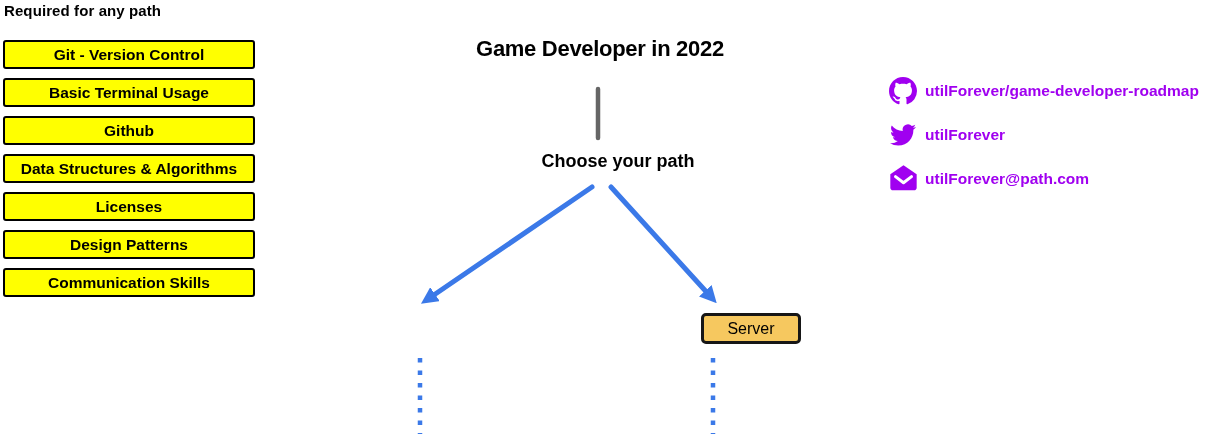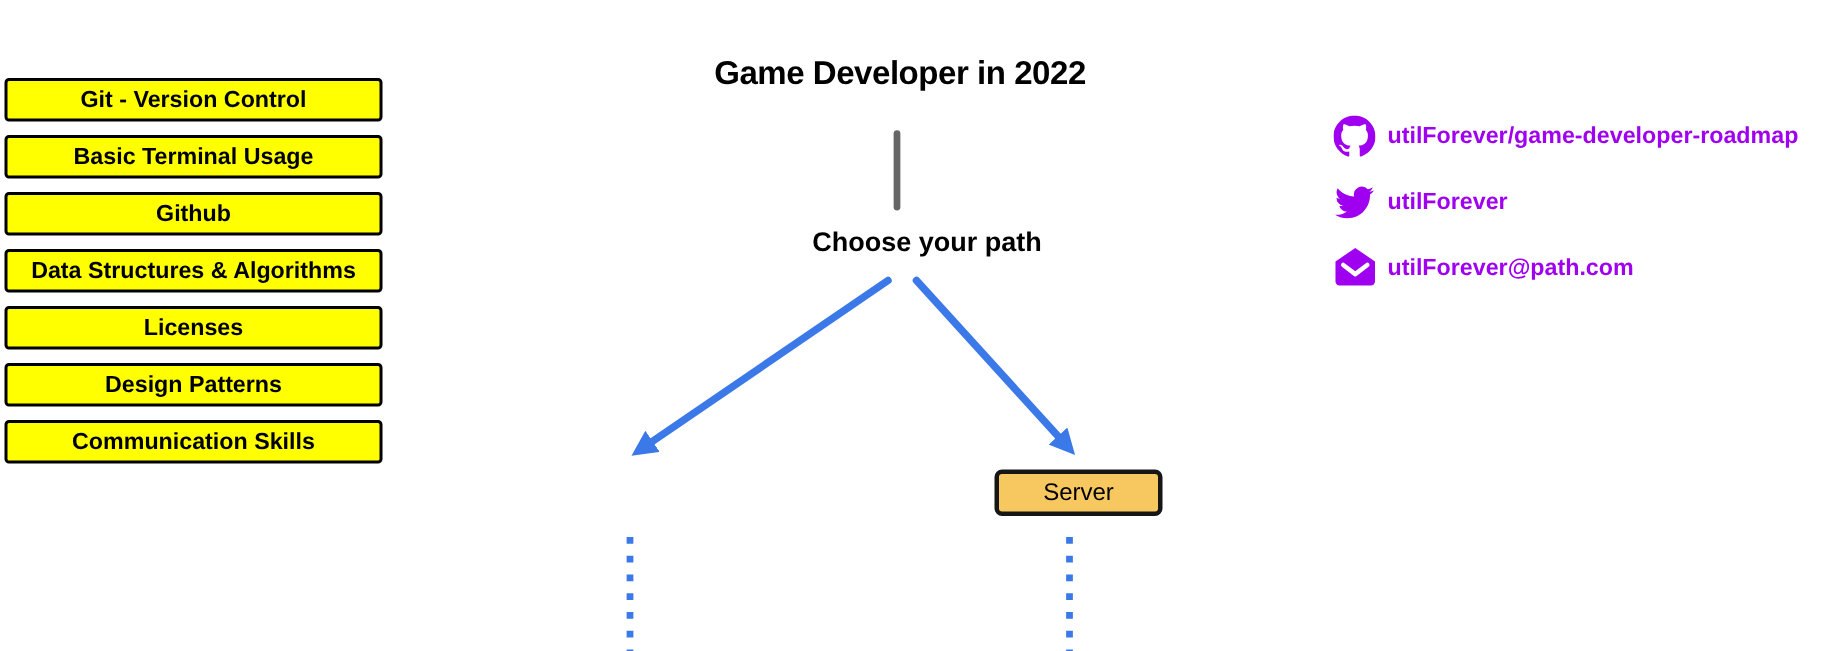--- a/index.html
+++ b/index.html
@@ -20,21 +20,20 @@
     font-size: 15px;
     font-weight: 800;
     letter-spacing: 0.1px;
   }
   .req-list {
     position: absolute;
     left: 3px; top: 40px;
     display: flex;
     flex-direction: column;
     gap: 9px;
-    margin-top: 12px;
   }
   .req-box {
     box-sizing: border-box;
     width: 252px;
     height: 29px;
     background: var(--yellow, #ffff00);
     border: 2px solid var(--ink, #000);
     border-radius: 3px;
     display: flex;
     align-items: center;
@@ -79,21 +78,21 @@
     background: var(--node-tan, #f6c85f);
     border: 3px solid #161616;
     border-radius: 5px;
     display: flex;
     align-items: center;
     justify-content: center;
     font-size: 16px;
     font-weight: 500;
   }
   .node-client { left: 366px; top: 313px; width: 103px; }
-  .node-server { left: 663px; top: 313px; width: 112px; }
+  .node-server { left: 701px; top: 313px; width: 100px; }
 
   
   .contacts {
     position: absolute;
     left: 886px; top: 76px;
     display: flex;
     flex-direction: column;
     gap: 14px;
   }
   .contact-row {
@@ -117,20 +116,21 @@
     font-weight: 700;
     color: var(--contact-purple, #a000f0);
     white-space: nowrap;
   }
 </style>
 </head>
 <body>
 
 <div class="canvas">
 
+  <div class="req-heading">Required for any path</div>
   <div class="req-list">
     <div class="req-box">Git - Version Control</div>
     <div class="req-box">Basic Terminal Usage</div>
     <div class="req-box">Github</div>
     <div class="req-box">Data Structures &amp; Algorithms</div>
     <div class="req-box">Licenses</div>
     <div class="req-box">Design Patterns</div>
     <div class="req-box">Communication Skills</div>
   </div>
 

